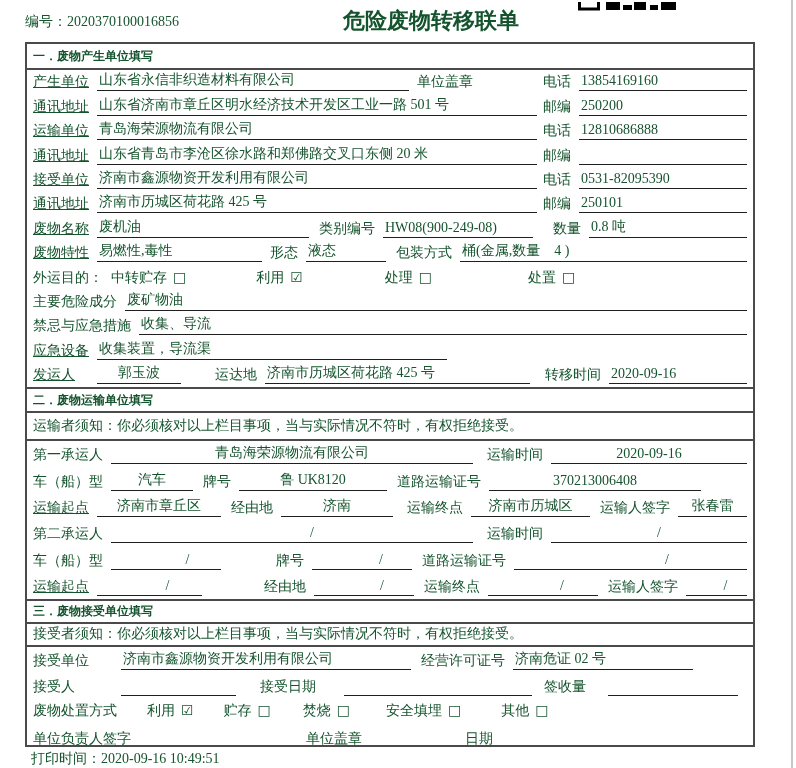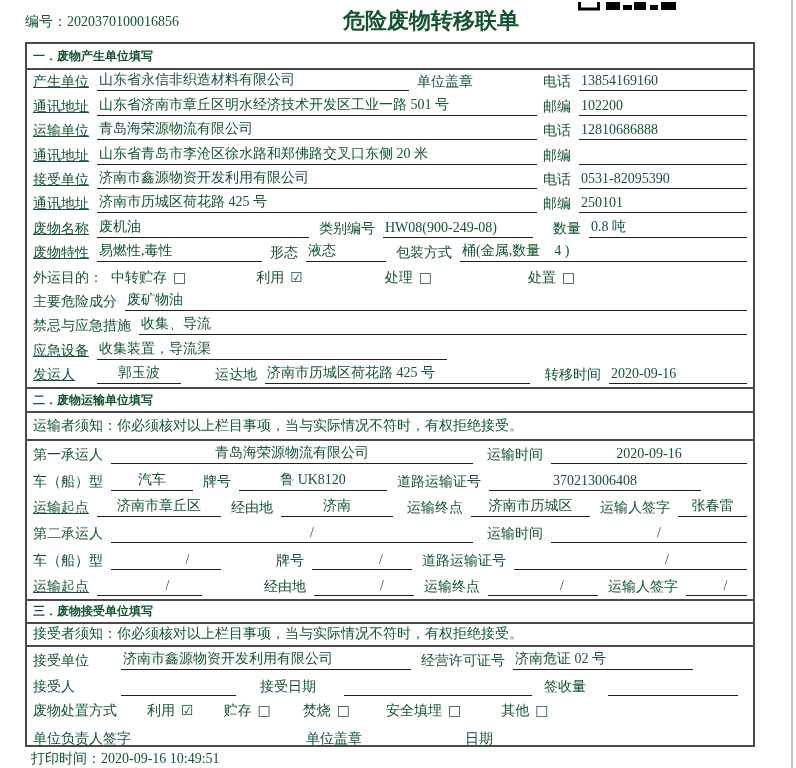--- a/index.html
+++ b/index.html
@@ -60,21 +60,21 @@
         <span class="spring"></span>
         <span class="lbl">电话</span>
         <span class="ul" style="width:168px">13854169160</span>
       </div>
 
       <div class="frow r1">
         <span class="lbl mw">通讯地址</span>
         <span class="ul" style="width:440px">山东省济南市章丘区明水经济技术开发区工业一路 501 号</span>
         <span class="spring"></span>
         <span class="lbl">邮编</span>
-        <span class="ul" style="width:168px">102200</span>
+        <span class="ul" style="width:168px">250200</span>
       </div>
 
       <div class="frow r1">
         <span class="lbl mw">运输单位</span>
         <span class="ul" style="width:440px">青岛海荣源物流有限公司</span>
         <span class="spring"></span>
         <span class="lbl">电话</span>
         <span class="ul" style="width:168px">12810686888</span>
       </div>
 

